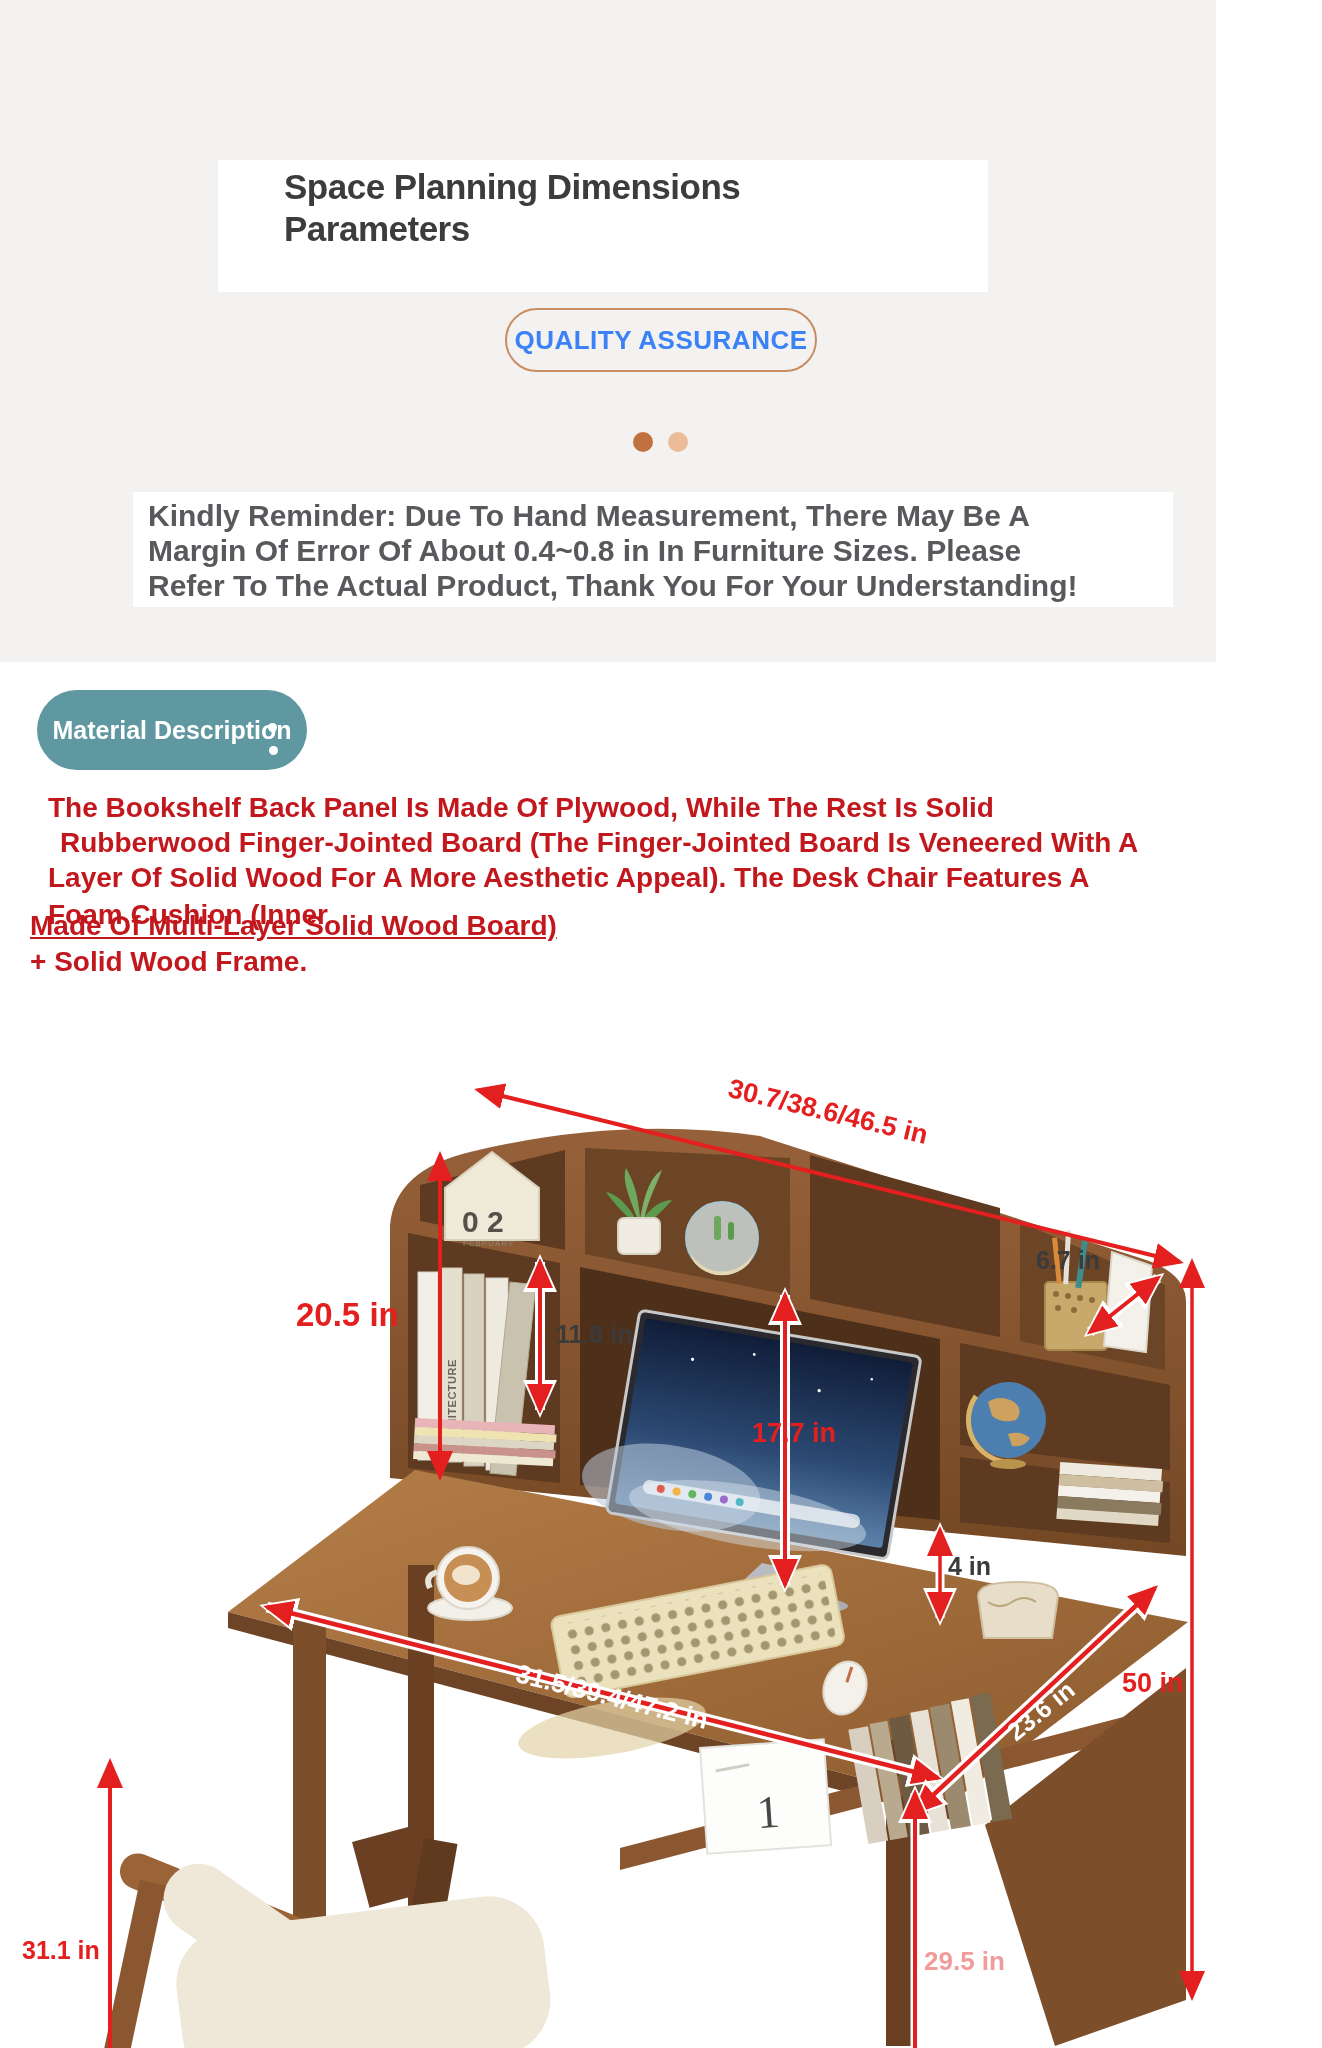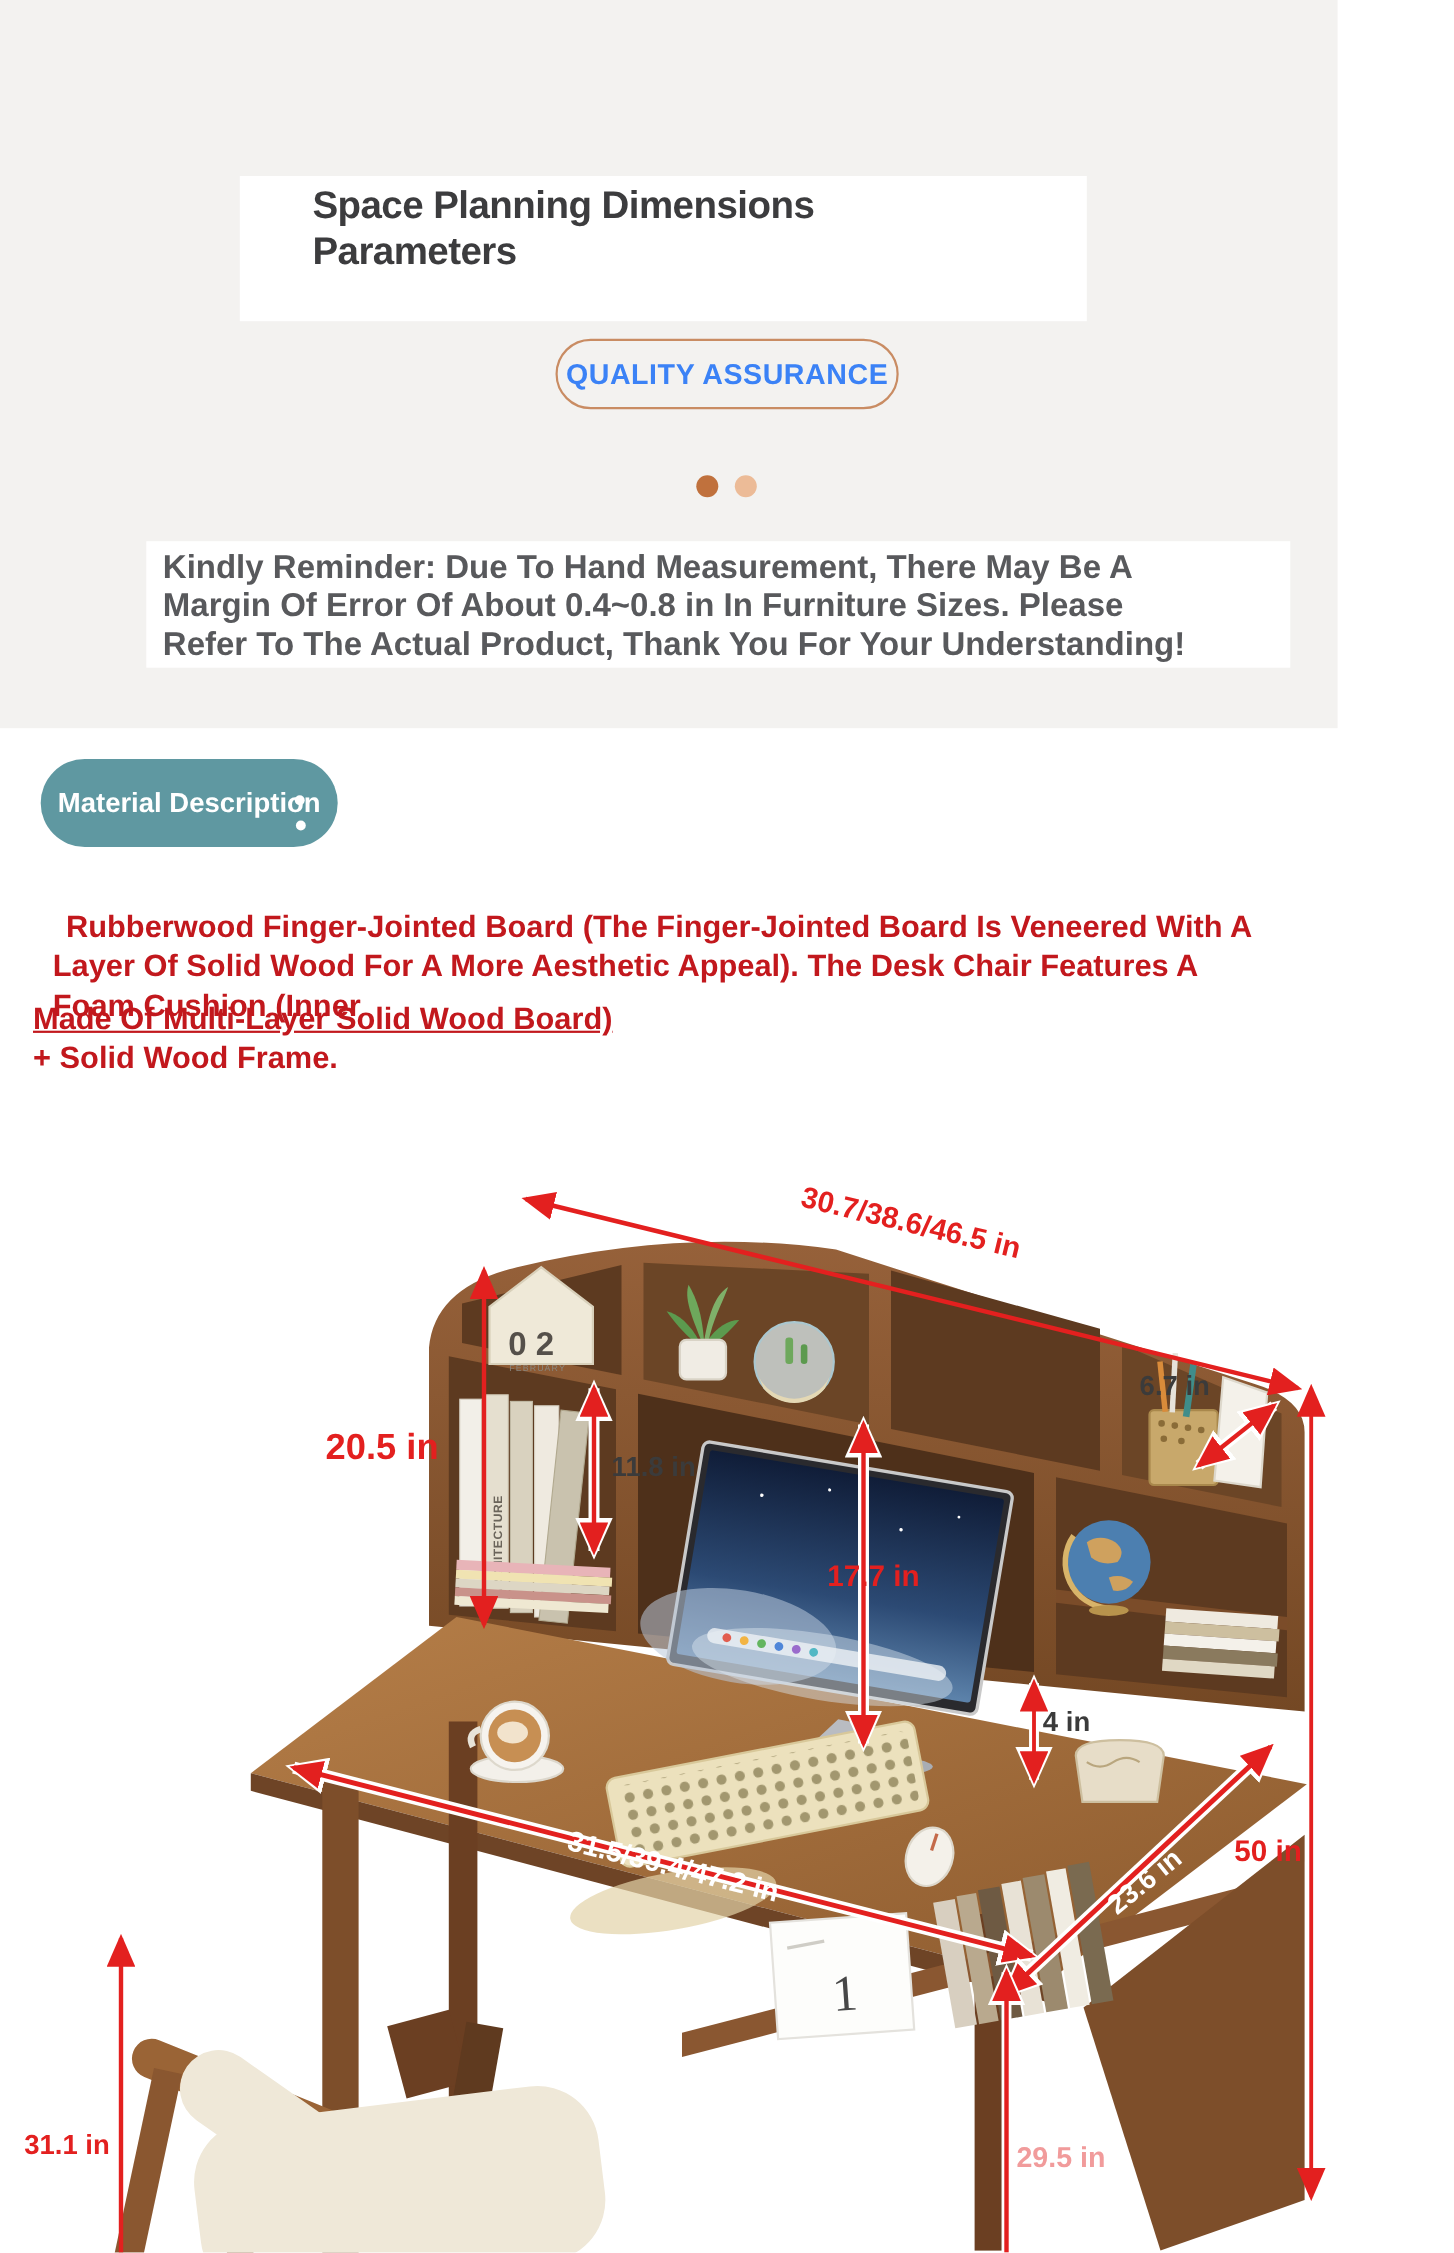--- a/index.html
+++ b/index.html
@@ -57,20 +57,21 @@
     <div>Margin Of Error Of About 0.4~0.8 in In Furniture Sizes. Please</div>
     <div>Refer To The Actual Product, Thank You For Your Understanding!</div>
   </div>
 
   <div class="abs" id="material-pill">
     <span>Material Description</span>
     <div class="pill-dot" style="left:231px;top:33px;"></div>
     <div class="pill-dot" style="left:232px;top:56px;"></div>
   </div>
 
+  <div class="abs redline" style="left:48px;top:790px;">The Bookshelf Back Panel Is Made Of Plywood, While The Rest Is Solid</div>
   <div class="abs redline" style="left:60px;top:825px;">Rubberwood Finger-Jointed Board (The Finger-Jointed Board Is Veneered With A</div>
   <div class="abs redline" style="left:48px;top:860px;">Layer Of Solid Wood For A More Aesthetic Appeal). The Desk Chair Features A</div>
   <div class="abs redline" style="left:48px;top:897px;">Foam Cushion (Inner</div>
   <div class="abs redline" style="left:30px;top:908px;text-decoration:underline;">Made Of Multi-Layer Solid Wood Board)</div>
   <div class="abs redline" style="left:30px;top:944px;">+ Solid Wood Frame.</div>
 
   <svg class="abs" id="scene" width="1322" height="1058" viewBox="0 0 1322 1058">
     <defs>
       <linearGradient id="woodHutch" x1="0" y1="0" x2="0" y2="1">
         <stop offset="0" stop-color="#96613a"></stop>

